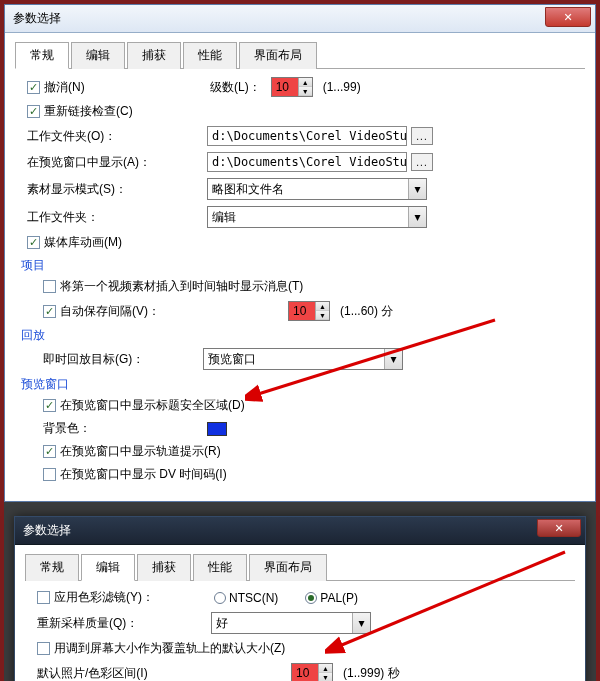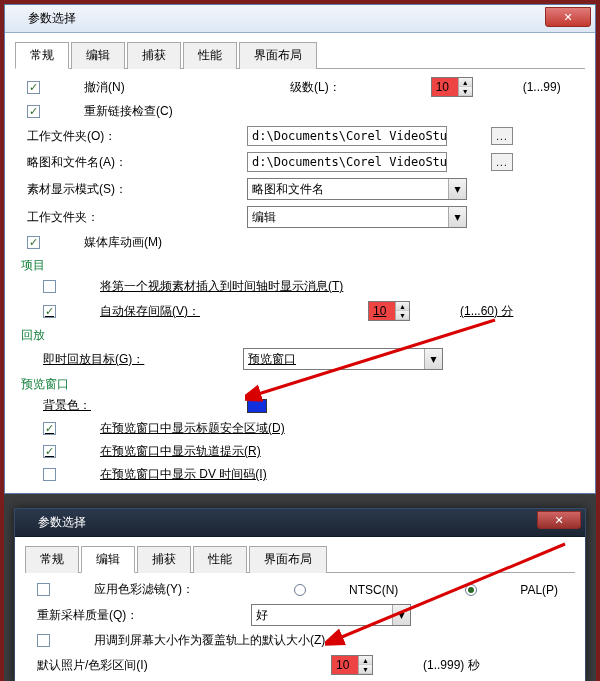--- a/index.html
+++ b/index.html
@@ -19,38 +19,38 @@
     background: #fff;
     border: 1px solid #5b7aa8;
     margin: 0;
   }
   .titlebar {
     height: 28px;
     background: linear-gradient(#f2f6fb, #dde7f4);
     border-bottom: 1px solid #96adc8;
     display: flex;
     align-items: center;
-    padding: 0 23px;
+    padding: 0 8px;
     position: relative;
   }
   .titlebar .title { font-size: 12px; color: #000; }
   .close-btn {
     position: absolute;
     right: 4px; top: 2px;
     width: 46px; height: 20px;
     background: linear-gradient(#e07b7b, #c43a2f);
     border: 1px solid #8f2b24;
     border-radius: 0 0 3px 3px;
     color: #fff;
     display: flex; align-items: center; justify-content: center;
     font-size: 11px;
   }
   .client {
     background: #fff;
-    padding: 8px 10px 4px 10px;
+    padding: 8px 10px 12px 10px;
   }
   .tabs {
     display: flex;
     border-bottom: 1px solid #a8a8a8;
     margin-bottom: 8px;
   }
   .tab {
     padding: 4px 14px;
     border: 1px solid #a8a8a8;
     border-bottom: none;
@@ -64,23 +64,22 @@
   .tab.active {
     background: #fff;
     border-bottom: 1px solid #fff;
   }
   .row {
     display: flex;
     align-items: center;
     margin: 4px 0 6px 12px;
     font-size: 12px;
     color: #000;
-    gap: 40px;
-  }
-  .row.indent { margin-left: 28px; text-decoration: underline; }
+  }
+  .row.indent { margin-left: 28px; }
   .label { width: 166px; }
   .chk {
     width: 13px; height: 13px;
     margin-right: 4px;
     border: 1px solid #7a92ab;
     background: #fff;
     display: inline-flex;
     align-items: center; justify-content: center;
   }
   .chk.checked::after {
@@ -144,21 +143,21 @@
     display: flex; flex-direction: column;
   }
   .spinner .sp-btns div {
     flex: 1;
     display: flex; align-items: center; justify-content: center;
     font-size: 7px;
     background: linear-gradient(#f3f3f3,#dcdcdc);
     border-bottom: 1px solid #ccc;
   }
   .section-title {
-    color: #15803d;
+    color: #1d4ed8;
     font-size: 12px;
     margin: 6px 0 4px 6px;
   }
   .color-swatch {
     width: 20px; height: 14px;
     border: 1px solid #333;
     margin-left: 4px;
   }
   
   .arrow-svg { position: absolute; pointer-events: none; }
@@ -232,21 +231,21 @@
         <span>重新链接检查(C)</span>
       </div>
 
       <div class="row">
         <span class="label" style="width:180px">工作文件夹(O)：</span>
         <span class="textfield">d:\Documents\Corel VideoStu…</span>
         <span class="browse-btn">...</span>
       </div>
 
       <div class="row">
-        <span class="label" style="width:180px">略图和文件名(A)：</span>
+        <span class="label" style="width:180px">在预览窗口中显示(A)：</span>
         <span class="textfield">d:\Documents\Corel VideoStu…</span>
         <span class="browse-btn">...</span>
       </div>
 
       <div class="row">
         <span class="label" style="width:180px">素材显示模式(S)：</span>
         <span class="dropdown">
           <span>略图和文件名</span>
           <span class="dd-arrow">▾</span>
         </span>
@@ -291,27 +290,27 @@
         <span class="label" style="width:160px">即时回放目标(G)：</span>
         <span class="dropdown" style="width:200px">
           <span>预览窗口</span>
           <span class="dd-arrow">▾</span>
         </span>
       </div>
 
       <div class="section-title">预览窗口</div>
 
       <div class="row indent">
+        <span class="chk checked"></span>
+        <span>在预览窗口中显示标题安全区域(D)</span>
+      </div>
+
+      <div class="row indent">
         <span class="label" style="width:160px">背景色：</span>
         <span class="color-swatch" style="background:#1030e0"></span>
-      </div>
-
-      <div class="row indent">
-        <span class="chk checked"></span>
-        <span>在预览窗口中显示标题安全区域(D)</span>
       </div>
 
       <div class="row indent">
         <span class="chk checked"></span>
         <span>在预览窗口中显示轨道提示(R)</span>
       </div>
 
       <div class="row indent">
         <span class="chk"></span>
         <span>在预览窗口中显示 DV 时间码(I)</span>

